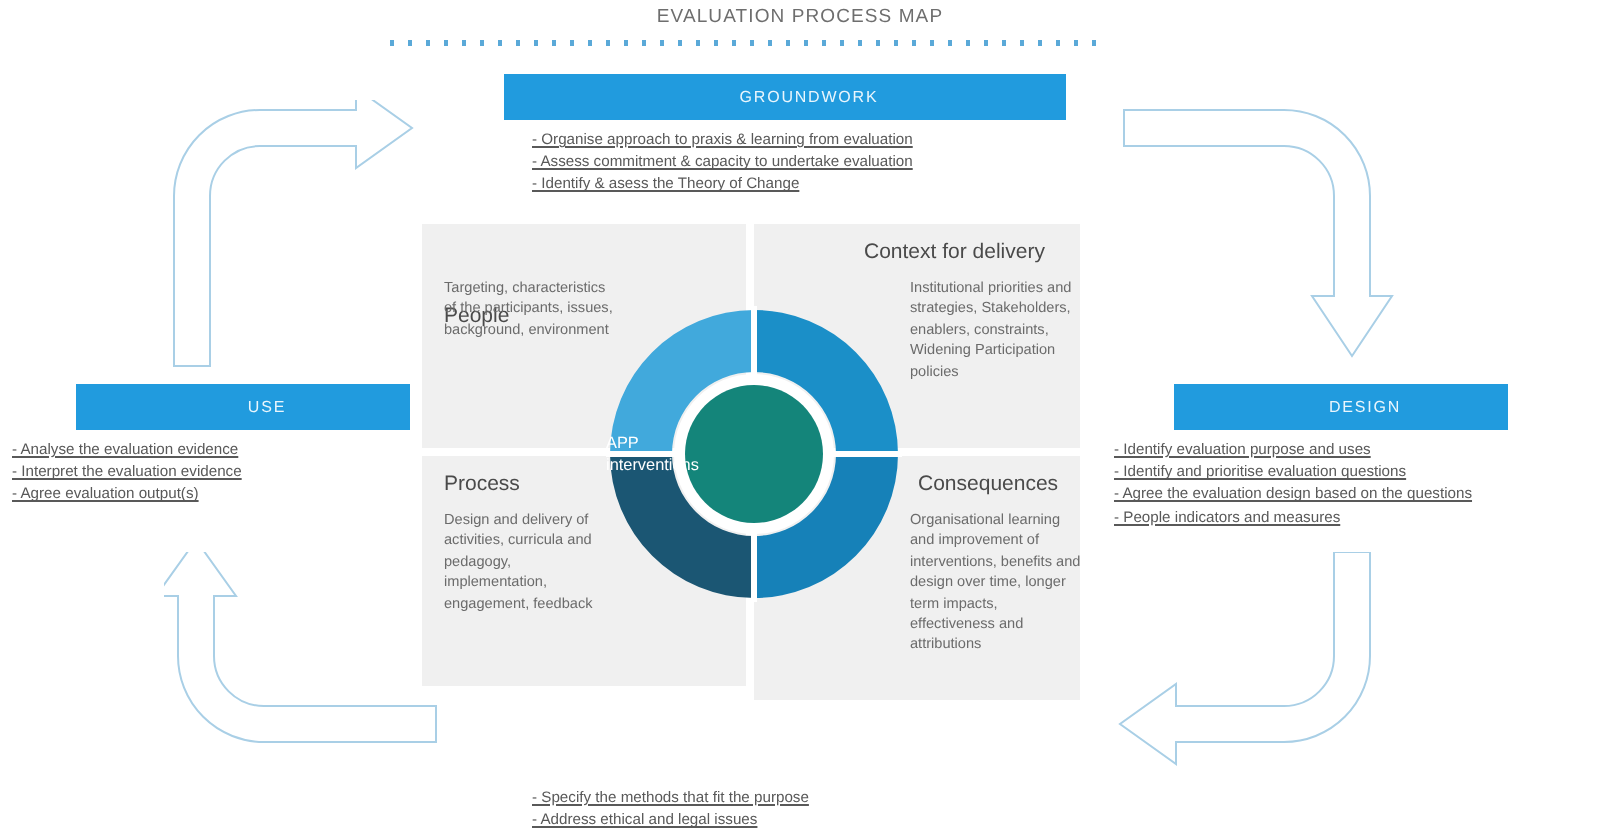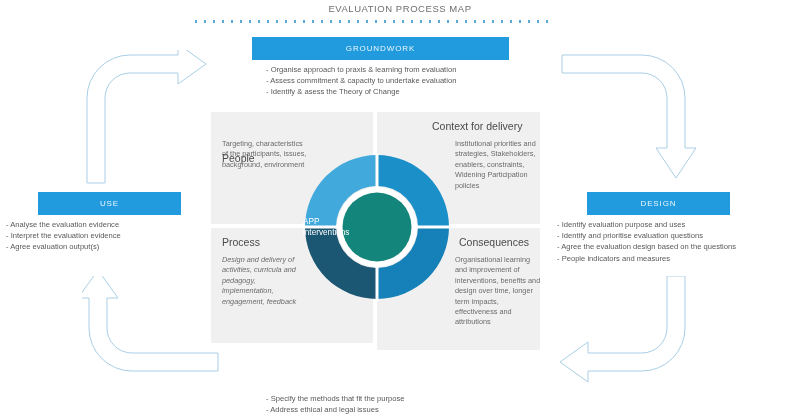--- a/index.html
+++ b/index.html
@@ -49,29 +49,30 @@
   .stage-bar {
     position: absolute;
     background: #219BDE;
     color: #eaf6fd;
     font-size: 8px;
     letter-spacing: 0.9px;
     display: flex;
     align-items: center;
     justify-content: center;
     text-align: center;
+    padding-left: 24px;
   }
   .stage-list {
     position: absolute;
     font-size: 7.6px;
     line-height: 11.2px;
     color: #595959;
     white-space: nowrap;
   }
-  .stage-list div { white-space: nowrap; }
+  .stage-list div { white-space: nowrap; text-decoration: underline; }
 
   
   #bar-groundwork { left: 252px; top: 37px; width: 257px; height: 23px; }
   #list-groundwork { left: 266px; top: 64px; }
   
   #bar-implement  { left: 252px; top: 366px; width: 257px; height: 23px; }
   #list-implement { left: 266px; top: 393px; }
   
   #bar-use    { left: 38px; top: 192px; width: 143px; height: 23px; }
   #list-use   { left: 6px;  top: 219px; }
@@ -100,21 +101,21 @@
     font-size: 7.3px;
     line-height: 10.4px;
     color: #6b6b6b;
     width: 86px;
   }
   #qt-people   { left: 222px; top: 120px; margin-top: 32px; }
   #qb-people   { left: 222px; top: 139px; }
   #qt-context  { left: 432px; top: 120px; }
   #qb-context  { left: 455px; top: 139px; }
   #qt-process  { left: 222px; top: 236px; }
-  #qb-process  { left: 222px; top: 255px; font-style: italic; }
+  #qb-process  { left: 222px; top: 255px; }
   #qt-conseq   { left: 459px; top: 236px; }
   #qb-conseq   { left: 455px; top: 255px; }
 
   
   #wheel {
     position: absolute;
     left: 303px;
     top: 153px;
     width: 148px;
     height: 148px;

